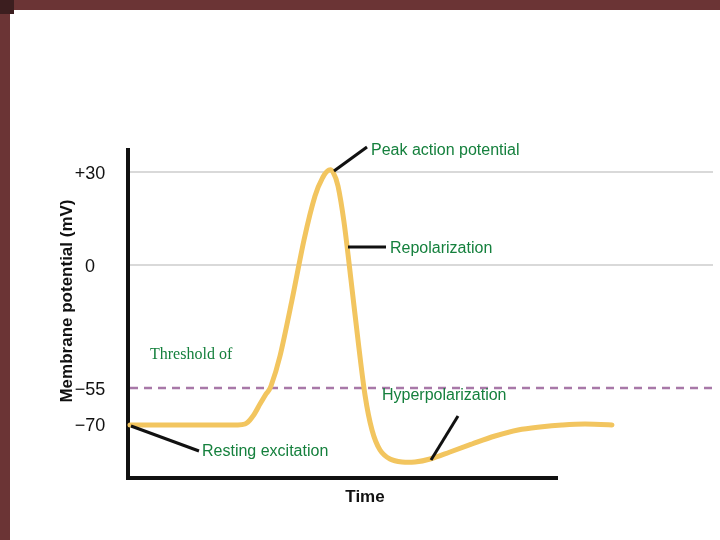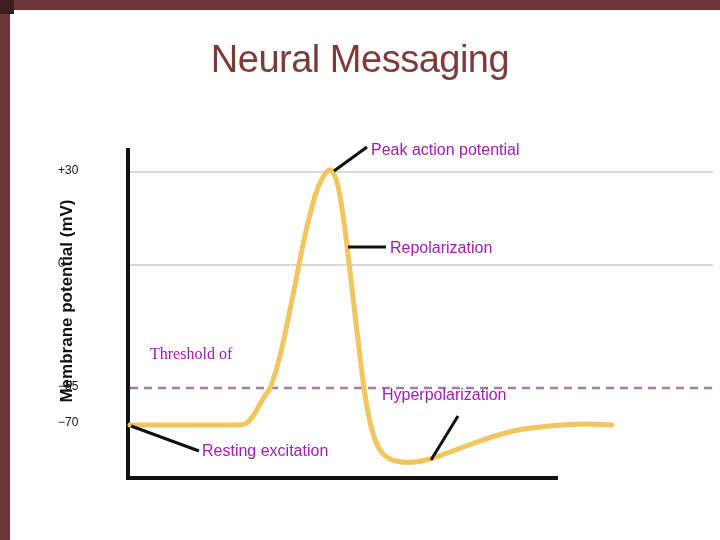--- a/index.html
+++ b/index.html
@@ -5,36 +5,35 @@
   html,body{margin:0;padding:0;background:#fff;}
   .slide{position:relative;width:720px;height:540px;background:#ffffff;overflow:hidden;
          font-family:"Liberation Sans",sans-serif;}
   .frame-top{position:absolute;left:0;top:0;width:720px;height:10px;}
   .frame-left{position:absolute;left:0;top:0;width:10px;height:540px;}
   .frame-corner{position:absolute;left:0;top:0;width:14px;height:14px;}
   .title{position:absolute;top:38px;left:0;right:0;margin:0;text-align:center;
          font-size:38px;font-weight:400;letter-spacing:-0.5px;}
   .chart{position:absolute;left:0;top:0;width:720px;height:540px;}
   #chart-svg{position:absolute;left:0;top:0;width:720px;height:540px;}
-  .ann-label{position:absolute;font-size:16px;line-height:21px;color:#a21caf;white-space:nowrap;}
-  .tick-label{position:absolute;left:58px;width:64px;text-align:left;font-size:12px;color:#111;}
+  .ann-label{position:absolute;font-size:16px;line-height:21px;color:#15803d;white-space:nowrap;}
+  .tick-label{position:absolute;left:58px;width:64px;text-align:center;font-size:18px;color:#111;}
   .xlabel{position:absolute;left:265px;top:487px;width:200px;text-align:center;
           font-size:17px;font-weight:bold;color:#111;}
   .ylabel{position:absolute;left:-78px;top:291px;width:290px;text-align:center;
           font-size:17px;font-weight:bold;color:#111;transform:rotate(-90deg);}
 </style>
 </head>
 <body>
 
 <div class="slide">
   <div class="frame-top" style="background: rgb(107, 52, 53);"></div>
   <div class="frame-left" style="background: rgb(107, 52, 53);"></div>
   <div class="frame-corner" style="background: rgb(60, 30, 31);"></div>
 
-  <h1 class="title" style="color: rgb(126, 58, 58);">Neural Messaging</h1>
 
   <div class="chart">
     <svg id="chart-svg" viewBox="0 0 720 540" xmlns="http://www.w3.org/2000/svg">
         <line x1="130" y1="172" x2="713" y2="172" stroke="#D9D9D9" stroke-width="2"></line>
         <line x1="130" y1="265" x2="713" y2="265" stroke="#D9D9D9" stroke-width="2"></line>
         <line x1="130" y1="388" x2="713" y2="388" stroke="#A878A8" stroke-width="2.5" stroke-dasharray="8 6"></line>
         <line x1="128" y1="148" x2="128" y2="480" stroke="#111111" stroke-width="4"></line>
         <line x1="126" y1="478" x2="558" y2="478" stroke="#111111" stroke-width="4"></line>
         <path d="M 130 425 C 138.3 425.0, 163.3 425.0, 180 425 C 196.7 425.0, 219.2 425.2, 230 425 C 240.8 424.8, 241.2 425.5, 245 424 C 248.8 422.5, 250.5 419.3, 253 416 C 255.5 412.7, 258.3 406.8, 260 404 C 261.7 401.2, 262.0 400.7, 263 399 C 264.0 397.3, 264.7 396.2, 266 394 C 267.3 391.8, 268.7 392.3, 271 386 C 273.3 379.7, 276.5 370.3, 280 356 C 283.5 341.7, 288.0 319.3, 292 300 C 296.0 280.7, 300.2 257.3, 304 240 C 307.8 222.7, 311.8 206.5, 315 196 C 318.2 185.5, 320.7 181.3, 323 177 C 325.3 172.7, 327.3 170.8, 329 170 C 330.7 169.2, 331.5 169.3, 333 172 C 334.5 174.7, 336.2 177.7, 338 186 C 339.8 194.3, 341.8 206.3, 344 222 C 346.2 237.7, 348.7 260.3, 351 280 C 353.3 299.7, 355.7 320.8, 358 340 C 360.3 359.2, 362.7 380.0, 365 395 C 367.3 410.0, 369.5 420.8, 372 430 C 374.5 439.2, 377.0 445.2, 380 450 C 383.0 454.8, 386.3 457.0, 390 459 C 393.7 461.0, 397.8 461.5, 402 462 C 406.2 462.5, 410.3 462.5, 415 462 C 419.7 461.5, 424.2 460.7, 430 459 C 435.8 457.3, 443.0 454.5, 450 452 C 457.0 449.5, 464.5 446.7, 472 444 C 479.5 441.3, 487.3 438.3, 495 436 C 502.7 433.7, 510.5 431.5, 518 430 C 525.5 428.5, 532.7 427.8, 540 427 C 547.3 426.2, 554.5 425.5, 562 425 C 569.5 424.5, 576.7 424.0, 585 424 C 593.3 424.0, 607.5 424.8, 612 425" fill="none" stroke="#F2C55F" stroke-width="5" stroke-linecap="round"></path>
         <line x1="334" y1="171" x2="367" y2="147" stroke="#111111" stroke-width="3"></line>
@@ -56,15 +55,16 @@
           <div>Hyperpolarization</div>
         </div>
         <div class="ann-label" style="left: 202px; top: 440px;">
           <div>Resting excitation</div>
         </div>
         <div class="tick-label" style="top: 163px;">+30</div>
         <div class="tick-label" style="top: 256px;">0</div>
         <div class="tick-label" style="top: 379px;">−55</div>
         <div class="tick-label" style="top: 415px;">−70</div>
       </div>
+    <div class="xlabel">Time</div>
     <div class="ylabel">Membrane potential (mV)</div>
   </div>
 </div>
 
 </body></html>

